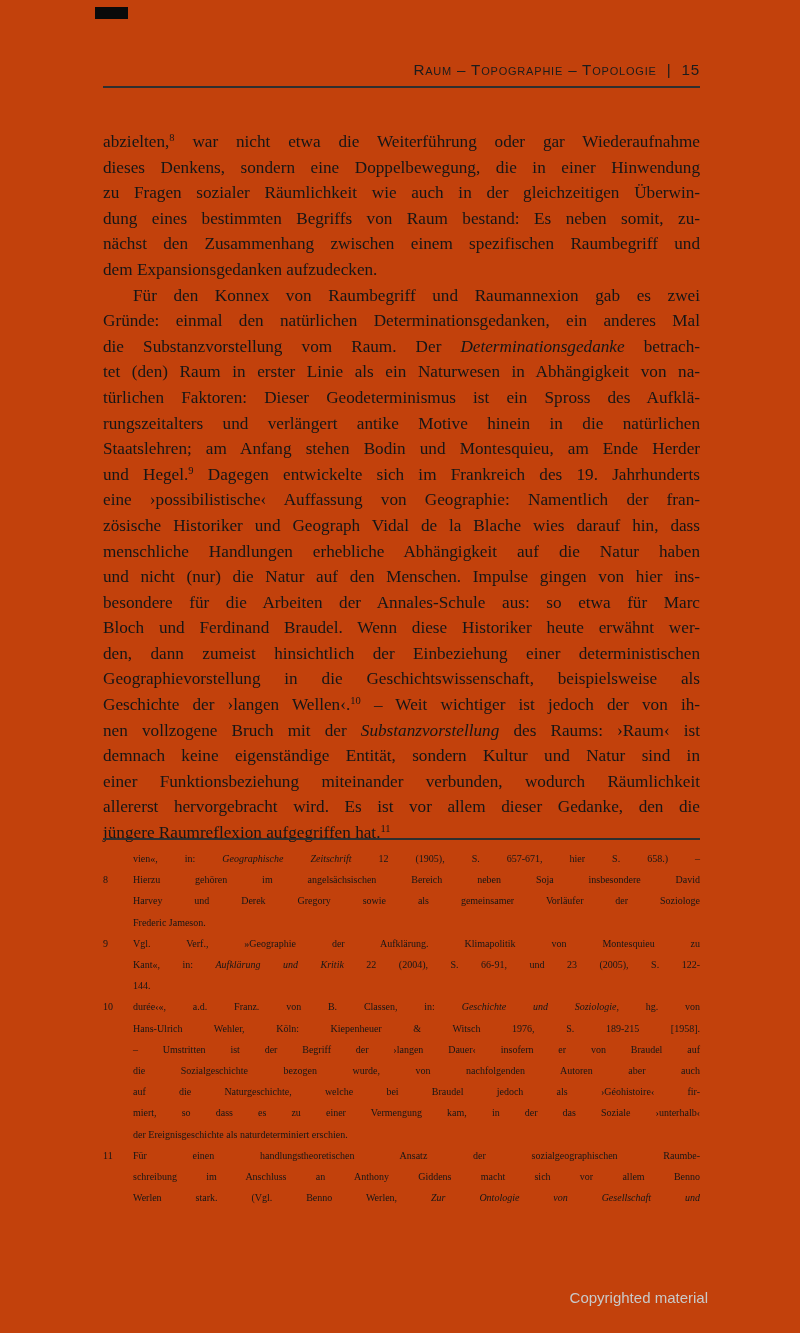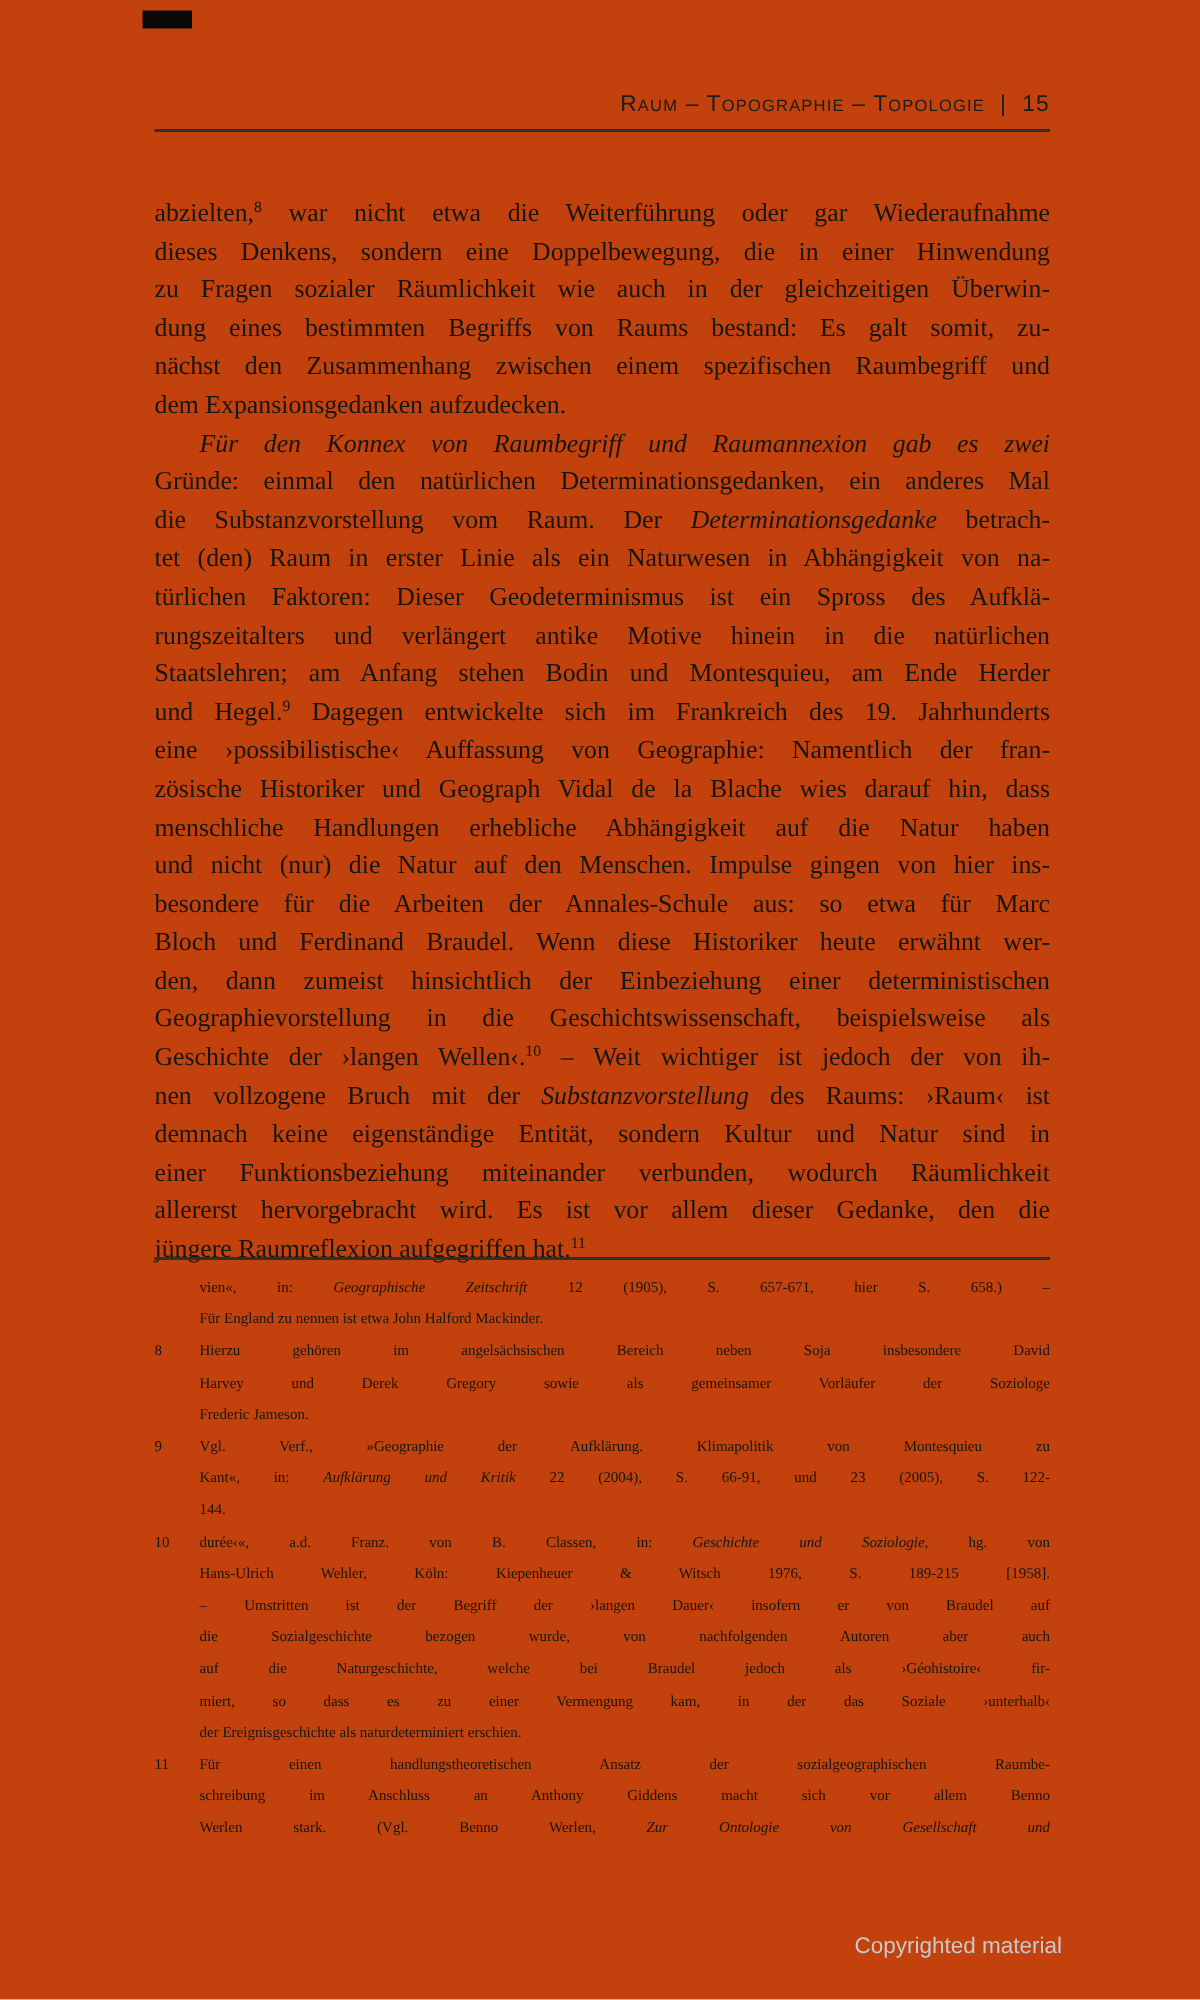--- a/index.html
+++ b/index.html
@@ -41,21 +41,21 @@
     width: 597px;
     font-size: 17.2px;
     line-height: 25.6px;
     margin-top: 28px;
   }
   .tline {
     text-align: justify;
     text-align-last: justify;
   }
   .tline.tl-last { text-align-last: left; }
-  .tline.tl-indent { text-indent: 30px; font-style: italic; }
+  .tline.tl-indent { text-indent: 30px; }
   .body-text sup, .footnotes sup {
     font-size: 10.5px;
     line-height: 0;
     position: relative;
     top: -6px;
     vertical-align: baseline;
   }
   .fn-rule {
     position: absolute;
     left: 103px; top: 838px;
@@ -94,21 +94,21 @@
     <span class="rh-page">15</span>
   </header>
 
   <div class="head-rule"></div>
 
   <main class="body-text" id="body-text">
       <div>
         <div class="tline"><span>abzielten,</span><sup>8</sup><span> war nicht etwa die Weiterführung oder gar Wiederaufnahme</span></div>
         <div class="tline"><span>dieses Denkens, sondern eine Doppelbewegung, die in einer Hinwendung</span></div>
         <div class="tline"><span>zu Fragen sozialer Räumlichkeit wie auch in der gleichzeitigen Überwin-</span></div>
-        <div class="tline"><span>dung eines bestimmten Begriffs von Raums bestand: Es galt somit, zu-</span></div>
+        <div class="tline"><span>dung eines bestimmten Begriffs von Raum bestand: Es neben somit, zu-</span></div>
         <div class="tline"><span>nächst den Zusammenhang zwischen einem spezifischen Raumbegriff und</span></div>
         <div class="tline tl-last"><span>dem Expansionsgedanken aufzudecken.</span></div>
       </div>
       <div>
         <div class="tline tl-indent"><span>Für den Konnex von Raumbegriff und Raumannexion gab es zwei</span></div>
         <div class="tline"><span>Gründe: einmal den natürlichen Determinationsgedanken, ein anderes Mal</span></div>
         <div class="tline"><span>die Substanzvorstellung vom Raum. Der </span><i>Determinationsgedanke</i><span> betrach-</span></div>
         <div class="tline"><span>tet (den) Raum in erster Linie als ein Naturwesen in Abhängigkeit von na-</span></div>
         <div class="tline"><span>türlichen Faktoren: Dieser Geodeterminismus ist ein Spross des Aufklä-</span></div>
         <div class="tline"><span>rungszeitalters und verlängert antike Motive hinein in die natürlichen</span></div>
@@ -131,21 +131,20 @@
       </div>
     </main>
 
   <div class="fn-rule"></div>
 
   <section class="footnotes" id="footnotes">
       <div class="fn">
         <div class="fn-num"></div>
         <div class="fn-body">
           <div class="tline"><span>vien«, in: </span><i>Geographische Zeitschrift</i><span> 12 (1905), S. 657-671, hier S. 658.) –</span></div>
-          <div class="tline tl-last"><span>Für England zu nennen ist etwa John Halford Mackinder.</span></div>
         </div>
       </div>
       <div class="fn">
         <div class="fn-num">8</div>
         <div class="fn-body">
           <div class="tline"><span>Hierzu gehören im angelsächsischen Bereich neben Soja insbesondere David</span></div>
           <div class="tline"><span>Harvey und Derek Gregory sowie als gemeinsamer Vorläufer der Soziologe</span></div>
           <div class="tline tl-last"><span>Frederic Jameson.</span></div>
         </div>
       </div>

